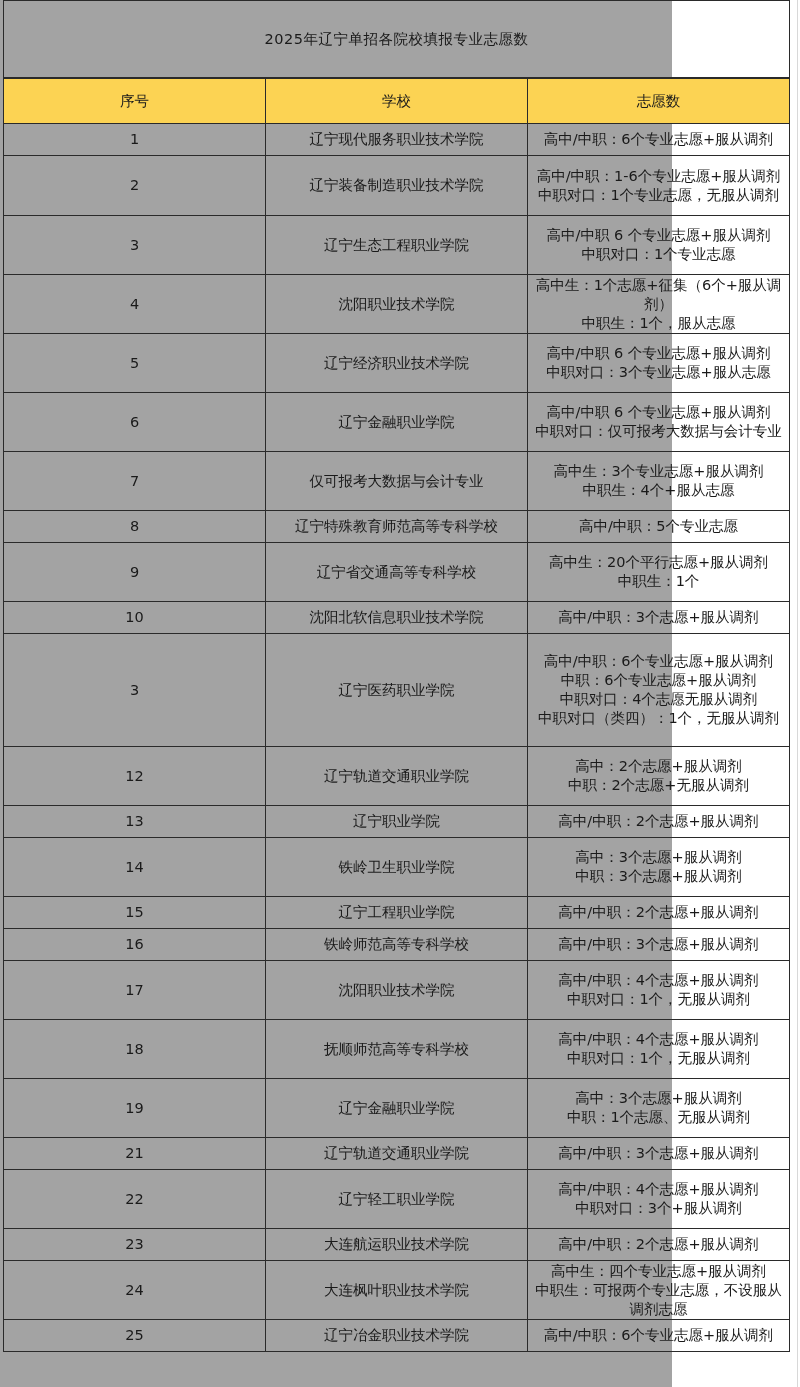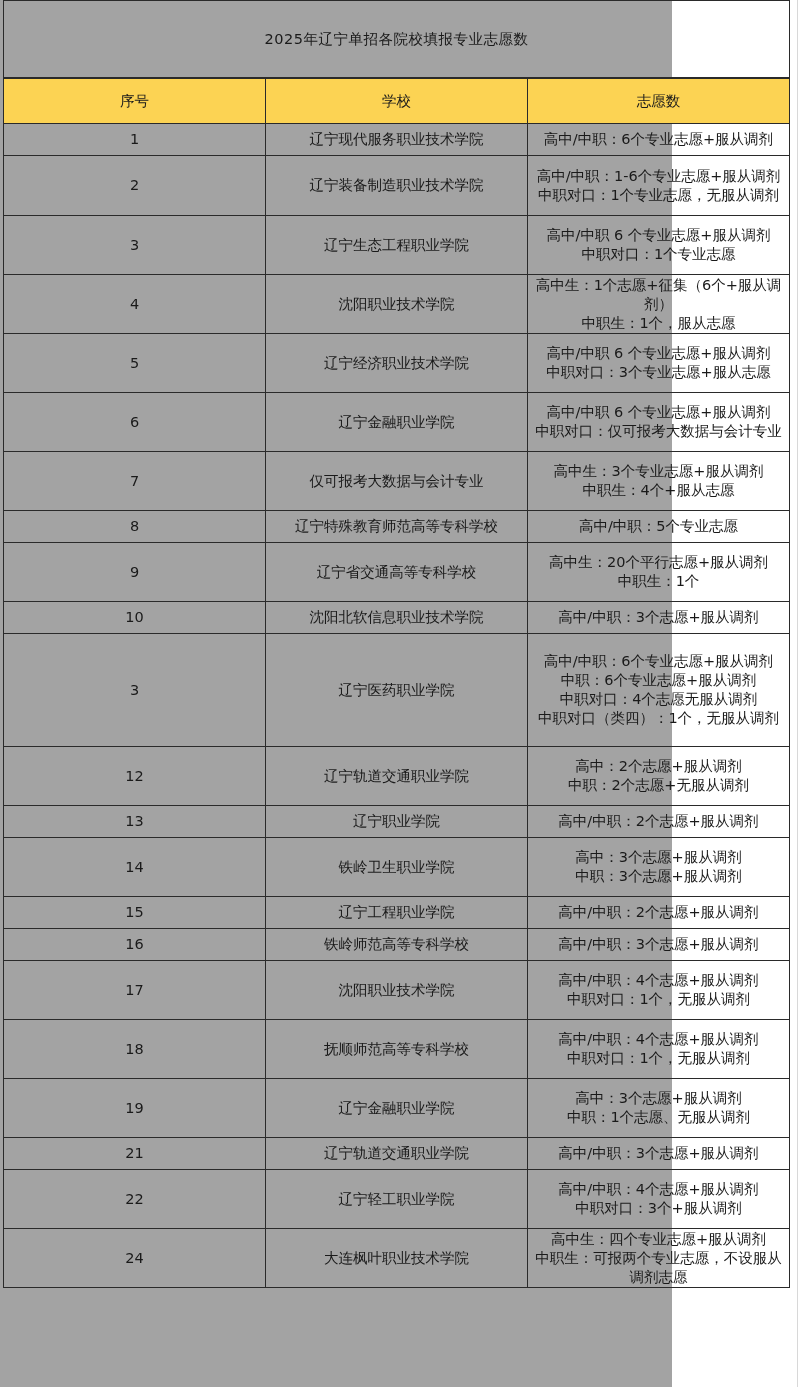--- a/index.html
+++ b/index.html
@@ -194,23 +194,37 @@
           </td>
         </tr>
         <tr style="height: 59px;">
           <td>22</td>
           <td>辽宁轻工职业学院</td>
           <td>
             <span class="line">高中/中职：4个志愿+服从调剂</span>
             <span class="line">中职对口：3个+服从调剂</span>
           </td>
         </tr>
+        <tr style="height: 32px;">
+          <td>23</td>
+          <td>大连航运职业技术学院</td>
+          <td>
+            <span class="line">高中/中职：2个志愿+服从调剂</span>
+          </td>
+        </tr>
         <tr style="height: 59px;">
           <td>24</td>
           <td>大连枫叶职业技术学院</td>
           <td>
             <span class="line">高中生：四个专业志愿+服从调剂</span>
             <span class="line">中职生：可报两个专业志愿，不设服从调剂志愿</span>
+          </td>
+        </tr>
+        <tr style="height: 32px;">
+          <td>25</td>
+          <td>辽宁冶金职业技术学院</td>
+          <td>
+            <span class="line">高中/中职：6个专业志愿+服从调剂</span>
           </td>
         </tr>
       </tbody>
   </table>
 </div>
 
 </body></html>

